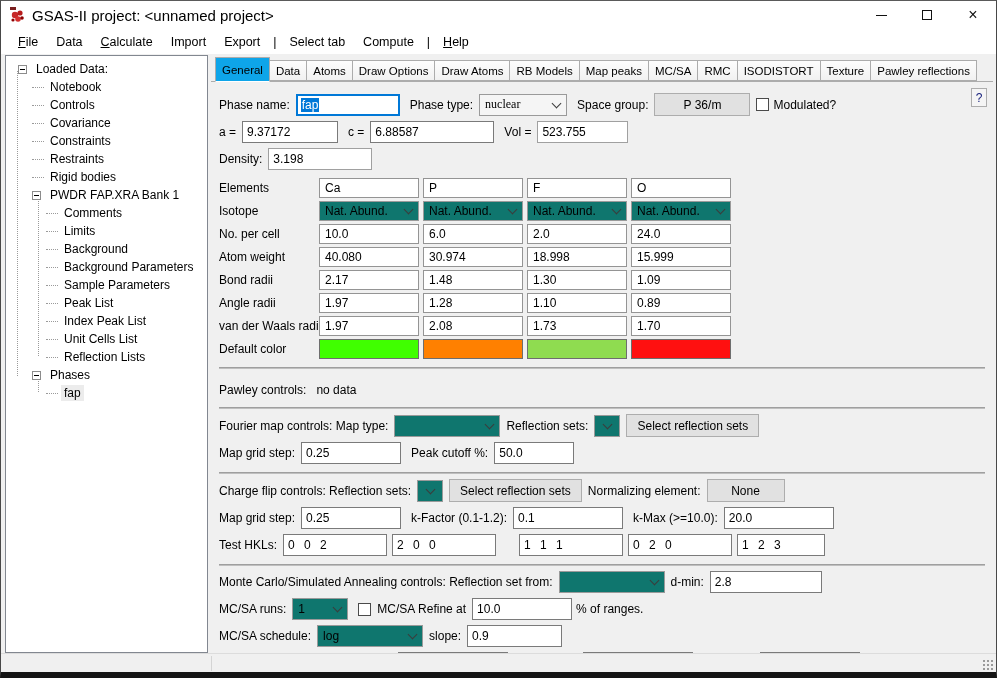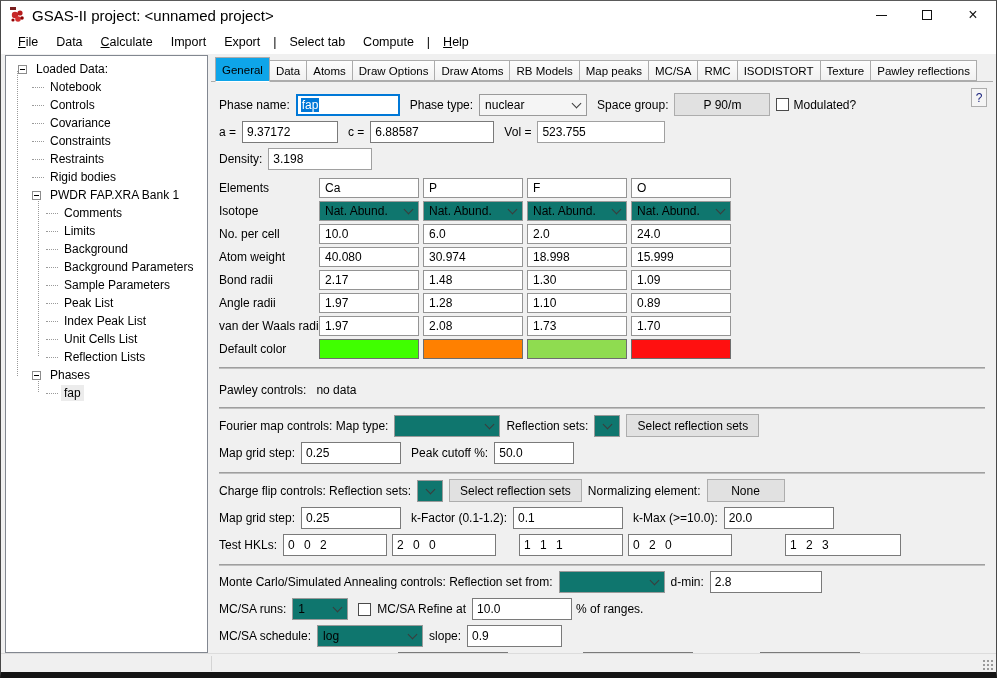--- a/index.html
+++ b/index.html
@@ -219,46 +219,46 @@
 
         <div class="row">
           <span class="lbl">Phase name:</span>
           <div class="sp6"></div>
           <div class="fake-tb" style="width:104px;">
             <span class="seltext">fap</span>
           </div>
           <div class="sp10"></div>
           <span class="lbl">Phase type:</span>
           <div class="sp6"></div>
-          <div class="combo" style="width:108px; background:#f5f5f5;">
+          <div class="combo" style="width:88px; background:#f5f5f5;font-family:Liberation Serif, serif;">
             <span class="ctext">nuclear</span>
             <span class="chev"></span>
           </div>
           <div class="sp10"></div>
           <span class="lbl">Space group:</span>
           <div class="sp6"></div>
-          <div class="btn" style="width:96px;">P 90/m</div>
+          <div class="btn" style="width:96px;">P 36/m</div>
           <div class="sp6"></div>
           <div class="checkbox"></div>
           <div class="sp4"></div>
           <span class="lbl">Modulated?</span>
         </div>
 
         <div class="row">
           <span class="lbl">a =</span>
           <div class="sp6"></div>
           <input class="tb" style="width: 96px;" value="9.37172">
           <div class="sp10"></div>
           <span class="lbl">c =</span>
           <div class="sp6"></div>
           <input class="tb" style="width: 124px;" value="6.88587">
           <div class="sp10"></div>
           <span class="lbl">Vol =</span>
           <div class="sp6"></div>
-          <input class="tb ro" style="width: 128px;" readonly="" value="523.755">
+          <input class="tb ro" style="width: 91px;" readonly="" value="523.755">
         </div>
 
         <div class="row">
           <span class="lbl">Density:</span>
           <div class="sp6"></div>
           <input class="tb ro" style="width: 104px;" readonly="" value="3.198">
         </div>
 
         <div class="etable">
           <div class="etrow">
@@ -395,21 +395,21 @@
           <div class="sp6"></div>
           <input class="tb" style="width: 110px;" value="20.0">
         </div>
         <div class="row">
           <span class="lbl">Test HKLs:</span>
           <div class="sp6"></div>
           <input class="tb" style="width: 104px; word-spacing: 6px; margin-right: 5px;" value="0 0 2">
           <input class="tb" style="width: 104px; word-spacing: 6px; margin-right: 23px;" value="2 0 0">
           <input class="tb" style="width: 104px; word-spacing: 6px; margin-right: 5px;" value="1 1 1">
           <input class="tb" style="width: 104px; word-spacing: 6px; margin-right: 5px;" value="0 2 0">
-          <input class="tb" style="width: 116px; word-spacing: 6px; margin-left: 48px;" value="1 2 3">
+          <input class="tb" style="width: 88px; word-spacing: 6px;" value="1 2 3">
         </div>
 
         <div class="sep"></div>
 
         <div class="row">
           <span class="lbl">Monte Carlo/Simulated Annealing controls: Reflection set from:</span>
           <div class="sp6"></div>
           <div class="combo" style="width:106px;">
             <span class="ctext"></span>
             <span class="chev"></span>

